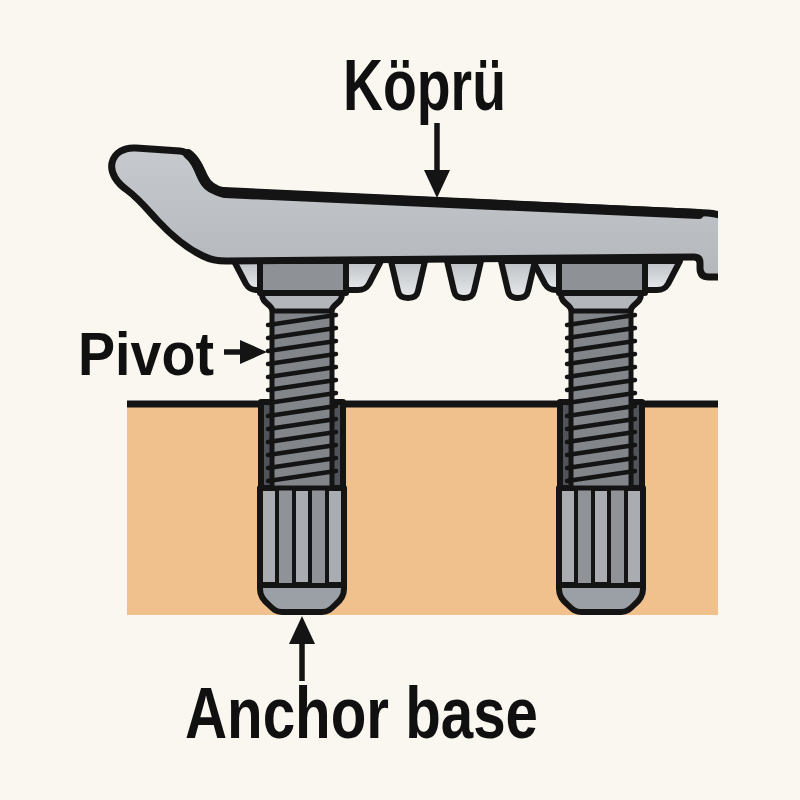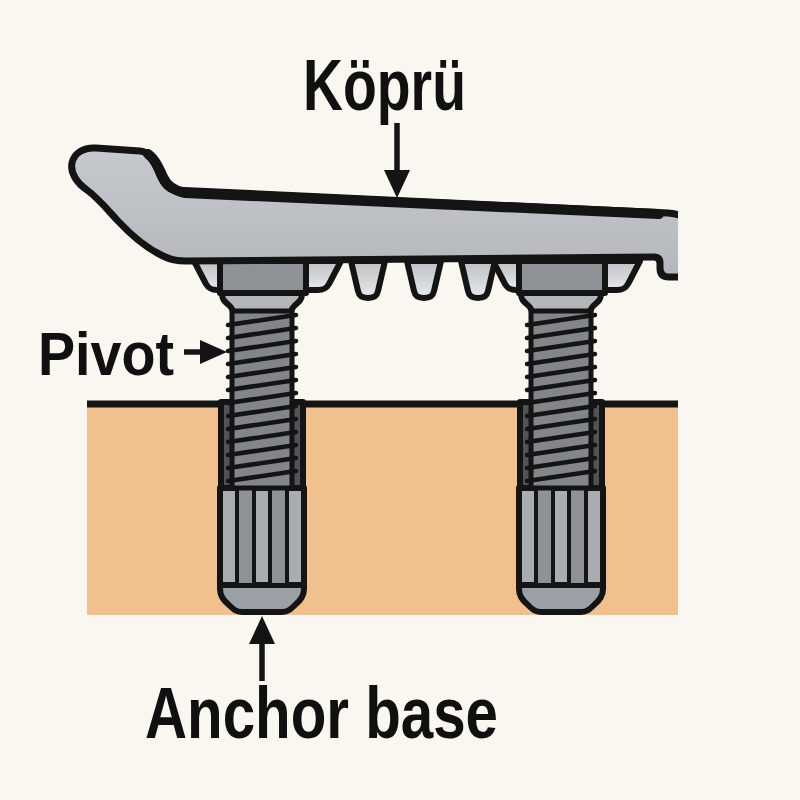--- a/index.html
+++ b/index.html
@@ -1,17 +1,17 @@
 <!DOCTYPE html>
 <html><head>
 <meta charset="utf-8">
 <style>
   html,body{margin:0;padding:0;}
   body{background:#faf7f1;}
-  .stage{position:relative;width:678px;height:800px;overflow:hidden;}
+  .stage{position:relative;width:678px;height:800px;overflow:hidden;padding-left:40px;}
   svg{display:block;}
   .ol{stroke:#141414;}
   path,rect,line,polygon{stroke-linejoin:round;}
   .rc{stroke-linecap:round;}
   .bc{stroke-linecap:butt;}
   text{font-family:"Liberation Sans","DejaVu Sans",sans-serif;font-weight:700;}
 </style>
 </head>
 <body>
 

